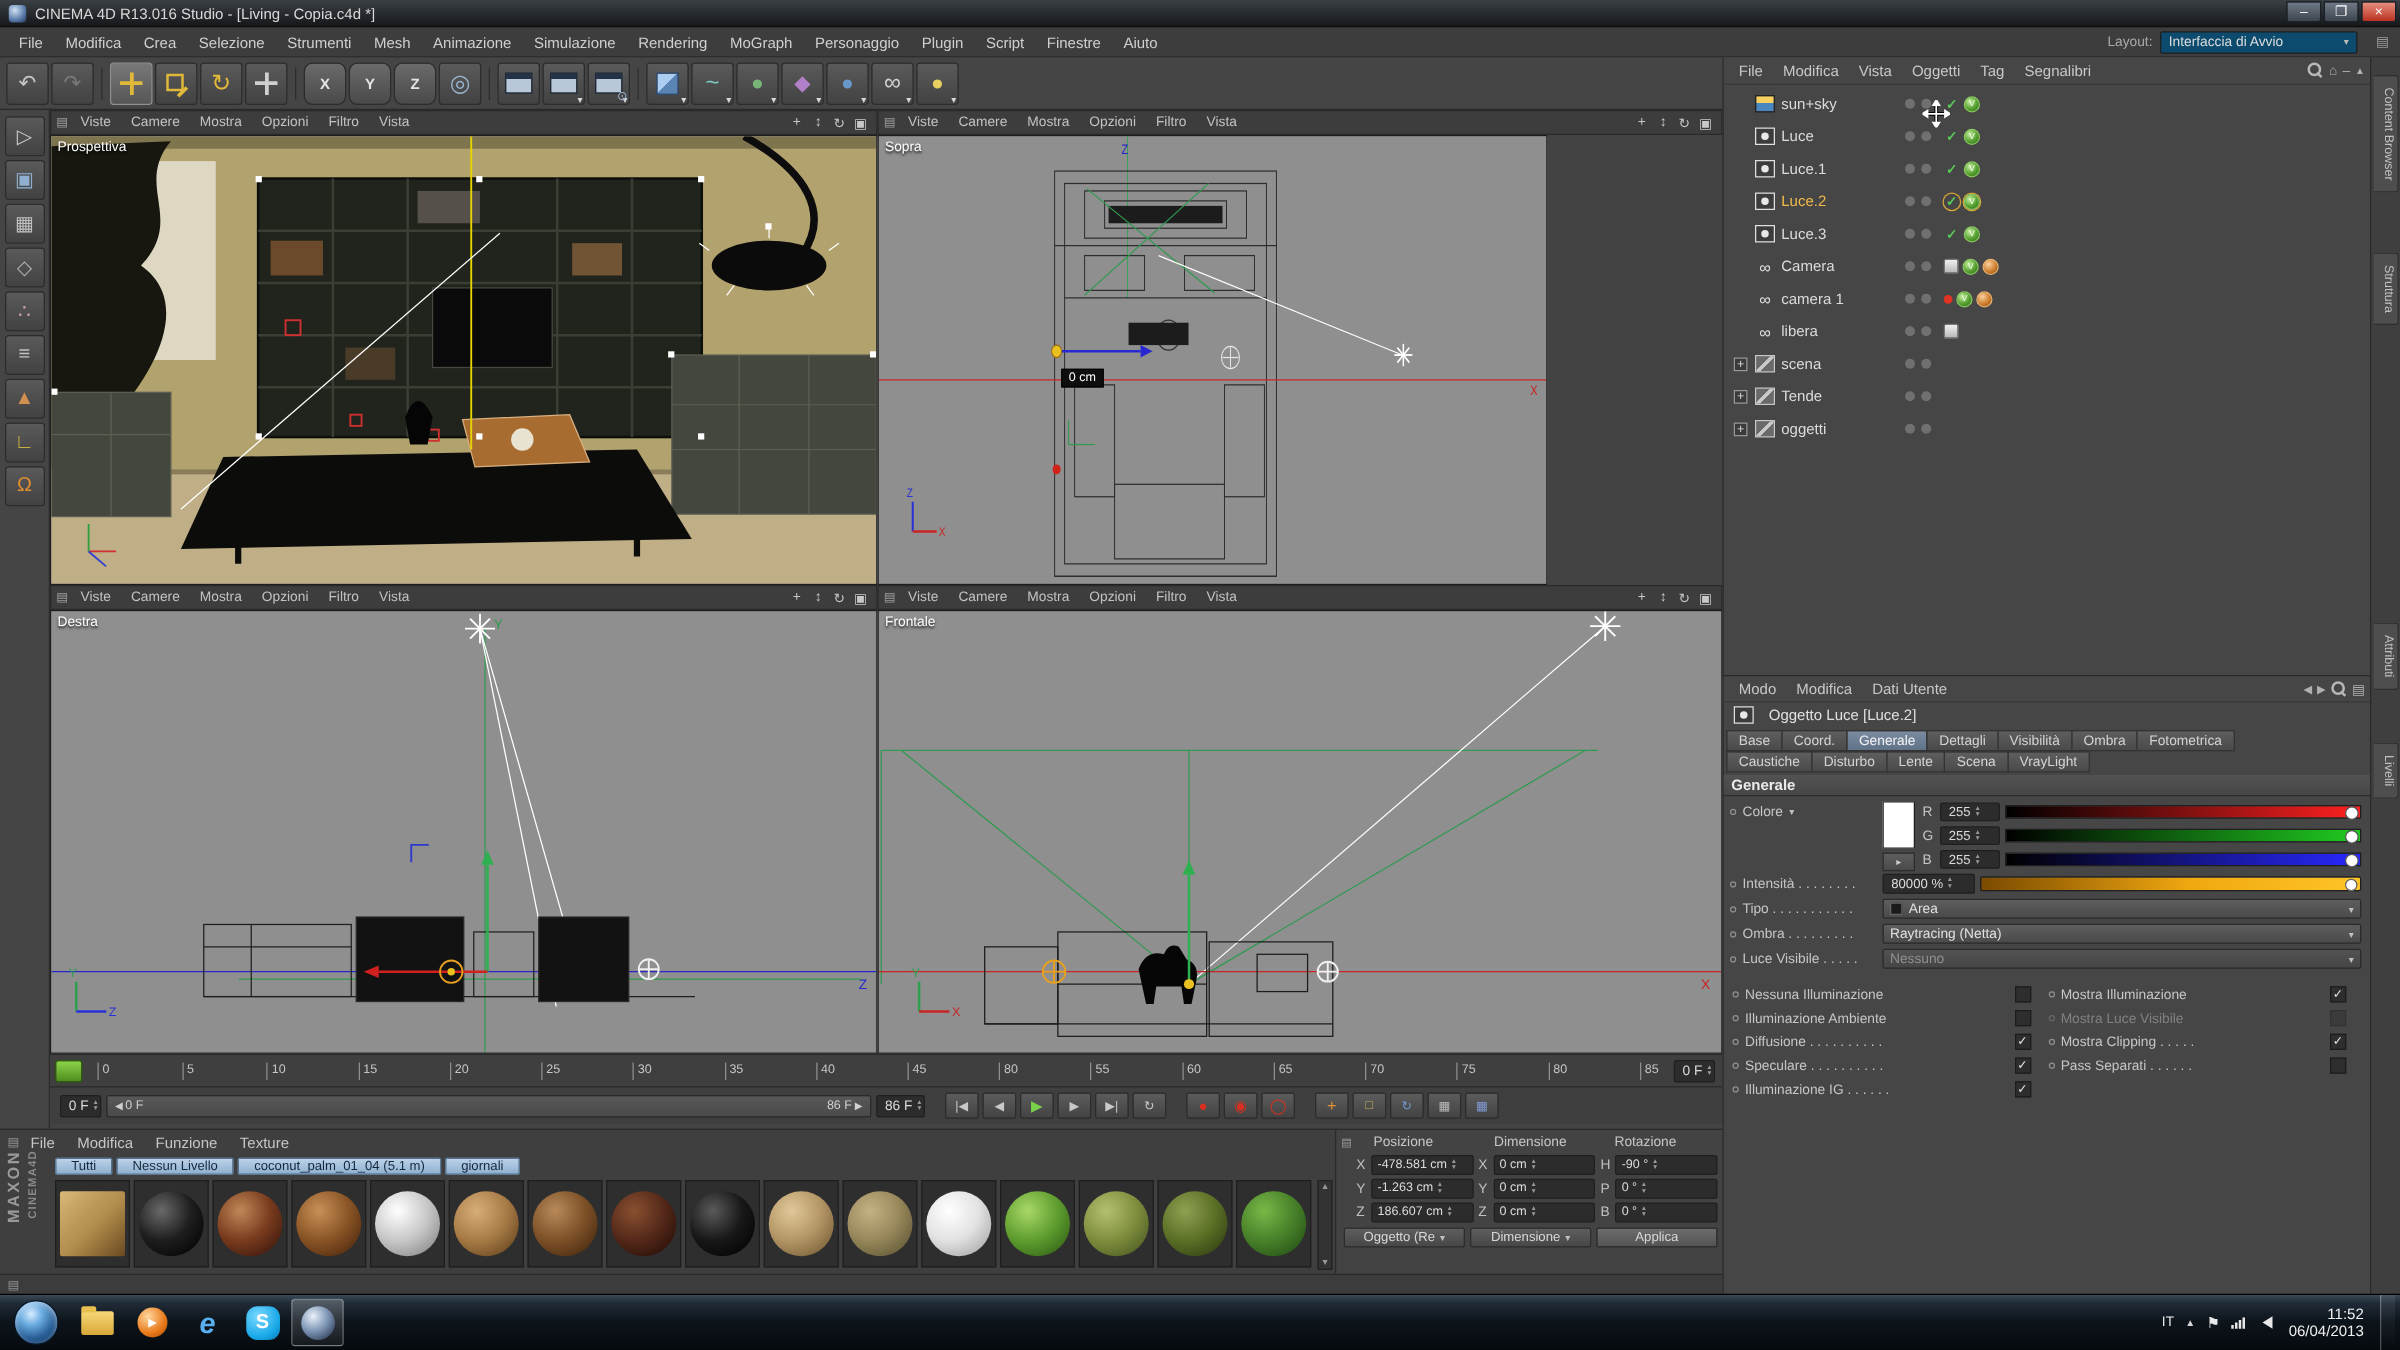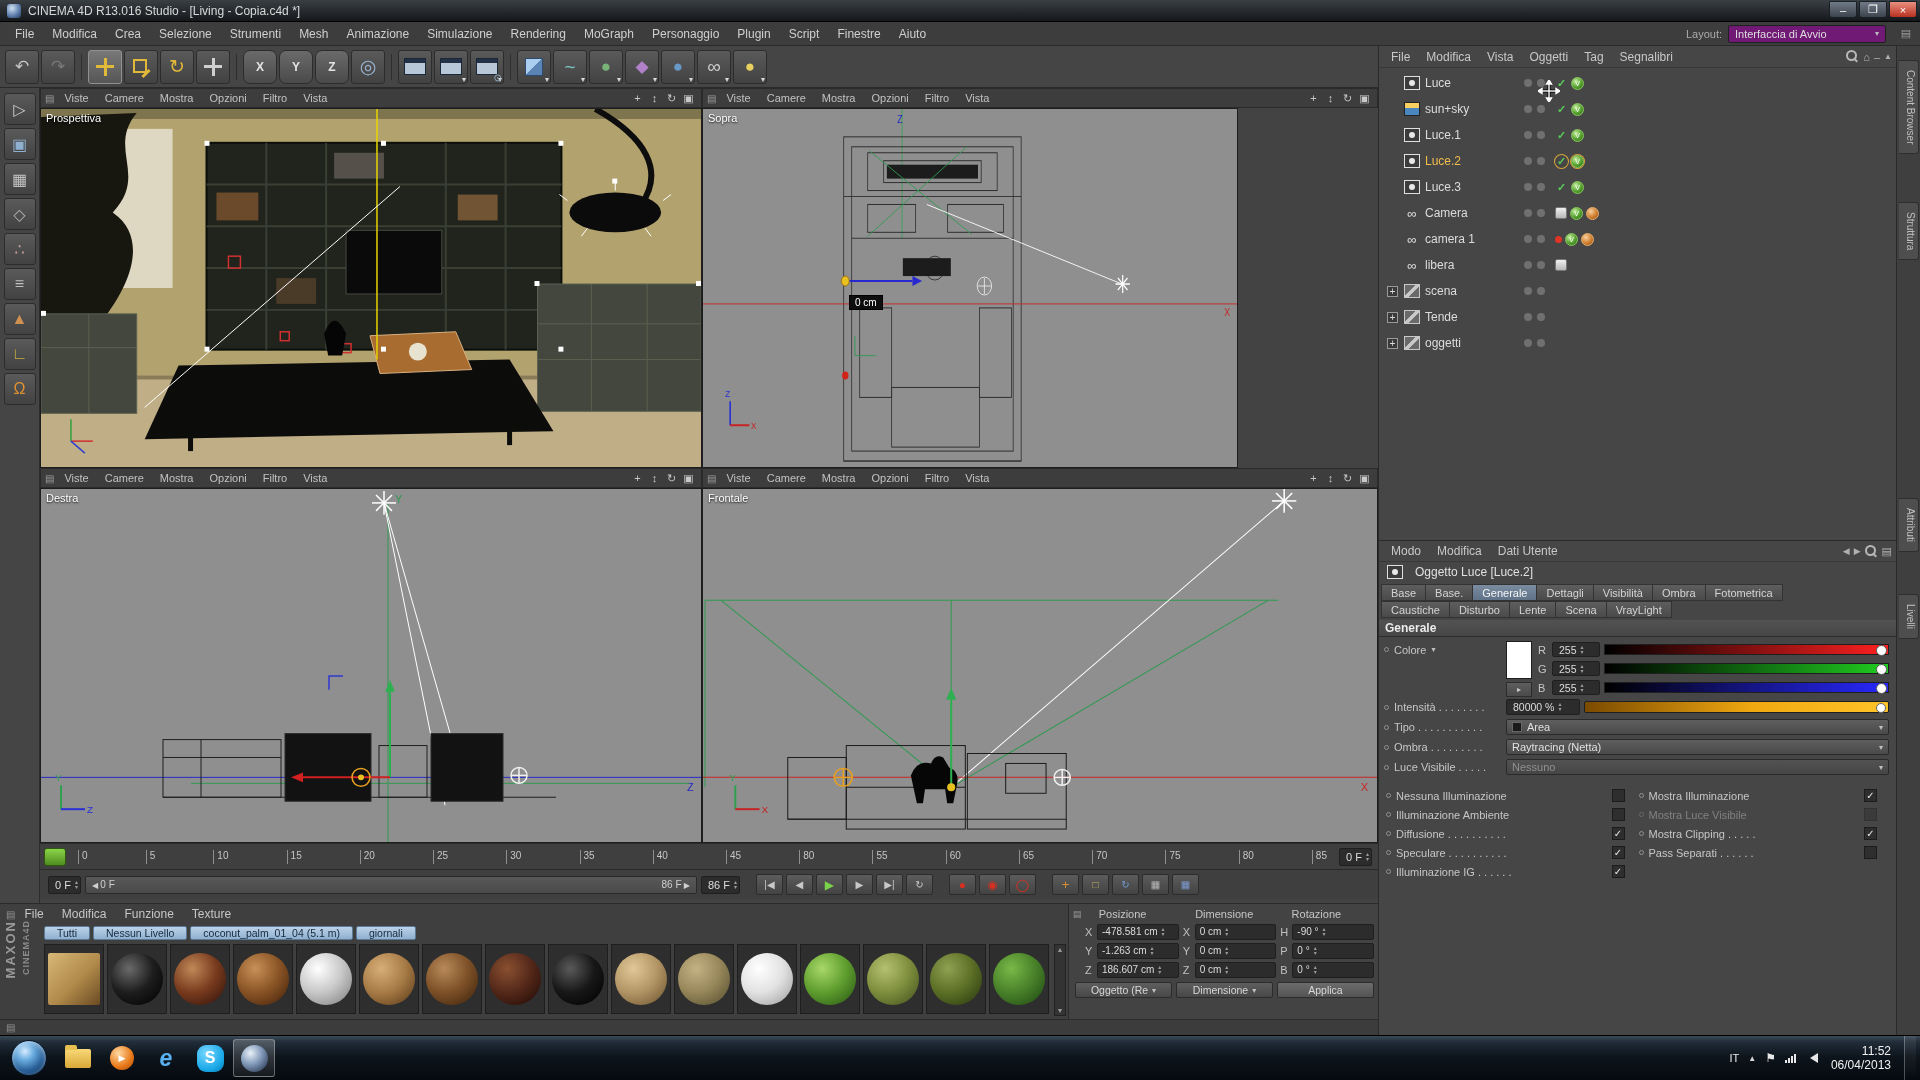--- a/index.html
+++ b/index.html
@@ -13,21 +13,21 @@
   .winbtns { position:absolute; right:3px; top:1px; display:flex; gap:2px; }
   .wbtn { width:28px; height:17px; display:flex; align-items:center; justify-content:center; font-size:11px; color:#fff; background:linear-gradient(#707a86,#3c444e); border:1px solid #1a2027; border-radius:0 0 3px 3px; }
   .wbtn.close { background:linear-gradient(#e89080,#b83020); }
 
   
   .menubar { position:absolute; left:0; top:22px; width:1920px; height:24px; background:#3d3d3d; border-bottom:1px solid #2a2a2a; display:flex; align-items:center; padding:0 6px; }
   .menu-items { display:flex; align-items:center; }
   .menu-item { padding:3px 9px; color:#cfcfcf; font-size:12px; white-space:nowrap; }
   .layout-box { margin-left:auto; display:flex; align-items:center; gap:6px; }
   .layout-label { color:#aaa; font-size:11px; }
-  .layout-dd { width:158px; height:18px; background:#701a75; border:1px solid #1f1f1f; border-radius:2px; display:flex; align-items:center; padding:0 6px; font-size:11px; color:#ddd; }
+  .layout-dd { width:158px; height:18px; background:#0c4a6e; border:1px solid #1f1f1f; border-radius:2px; display:flex; align-items:center; padding:0 6px; font-size:11px; color:#ddd; }
   .layout-dd .arrow { margin-left:auto; font-size:8px; color:#bbb; }
   .menu-grip { width:16px; text-align:center; color:#9a9a9a; font-size:11px; margin-left:6px; }
 
   
   .toolbar { position:absolute; left:0; top:46px; width:1378px; height:42px; background:#454545; border-bottom:1px solid #2a2a2a; display:flex; align-items:center; gap:2px; padding:0 5px; }
   .tbtn { position:relative; width:34px; height:34px; border-radius:3px; background:linear-gradient(#5a5a5a,#424242); border:1px solid #2c2c2c; display:flex; align-items:center; justify-content:center; font-size:17px; color:#c6c6c6; }
   .tbtn.big { font-size:19px; }
   .tbtn.dim { color:#7a7a7a; }
   .tbtn.active { background:linear-gradient(#787878,#565656); border-color:#919191; }
   .tbtn.sep { width:9px; min-width:9px; background:none; border:none; }
@@ -1079,34 +1079,34 @@
         <span class="mag"></span>
         <span>⌂</span>
         <span>–</span>
         <span style="font-size:8px;">▲</span>
       </span>
     </div>
     <div class="om-tree">
 
         <div class="obj-row">
           <span class="expander" style="visibility: hidden;">+</span>
-          <span class="obj-icon oi-light"></span>
-          <span class="obj-name">Luce</span>
+          <span class="obj-icon oi-sunsky"></span>
+          <span class="obj-name">sun+sky</span>
           <span class="dot"></span>
           <span class="dot"></span>
           <span class="tags">
             <span class="tag tag-check"></span>
             <span class="tag tag-vray"></span>
           </span>
         </div>
 
         <div class="obj-row">
           <span class="expander" style="visibility: hidden;">+</span>
-          <span class="obj-icon oi-sunsky"></span>
-          <span class="obj-name">sun+sky</span>
+          <span class="obj-icon oi-light"></span>
+          <span class="obj-name">Luce</span>
           <span class="dot"></span>
           <span class="dot"></span>
           <span class="tags">
             <span class="tag tag-check"></span>
             <span class="tag tag-vray"></span>
           </span>
         </div>
 
         <div class="obj-row">
           <span class="expander" style="visibility: hidden;">+</span>
@@ -1223,21 +1223,21 @@
         <span>▤</span>
       </span>
     </div>
     <div class="am-title">
       <span class="obj-icon oi-light"></span>
       <span>Oggetto Luce [Luce.2]</span>
     </div>
     <div class="am-tabs am-tabs1">
 
     <span class="atab">Base</span>
-        <span class="atab">Base.</span>
+        <span class="atab">Coord.</span>
         <span class="atab active">Generale</span>
         <span class="atab">Dettagli</span>
         <span class="atab">Visibilità</span>
         <span class="atab">Ombra</span>
         <span class="atab">Fotometrica</span>
       </div>
     <div class="am-tabs am-tabs2">
 
     <span class="atab">Caustiche</span>
         <span class="atab">Disturbo</span>

